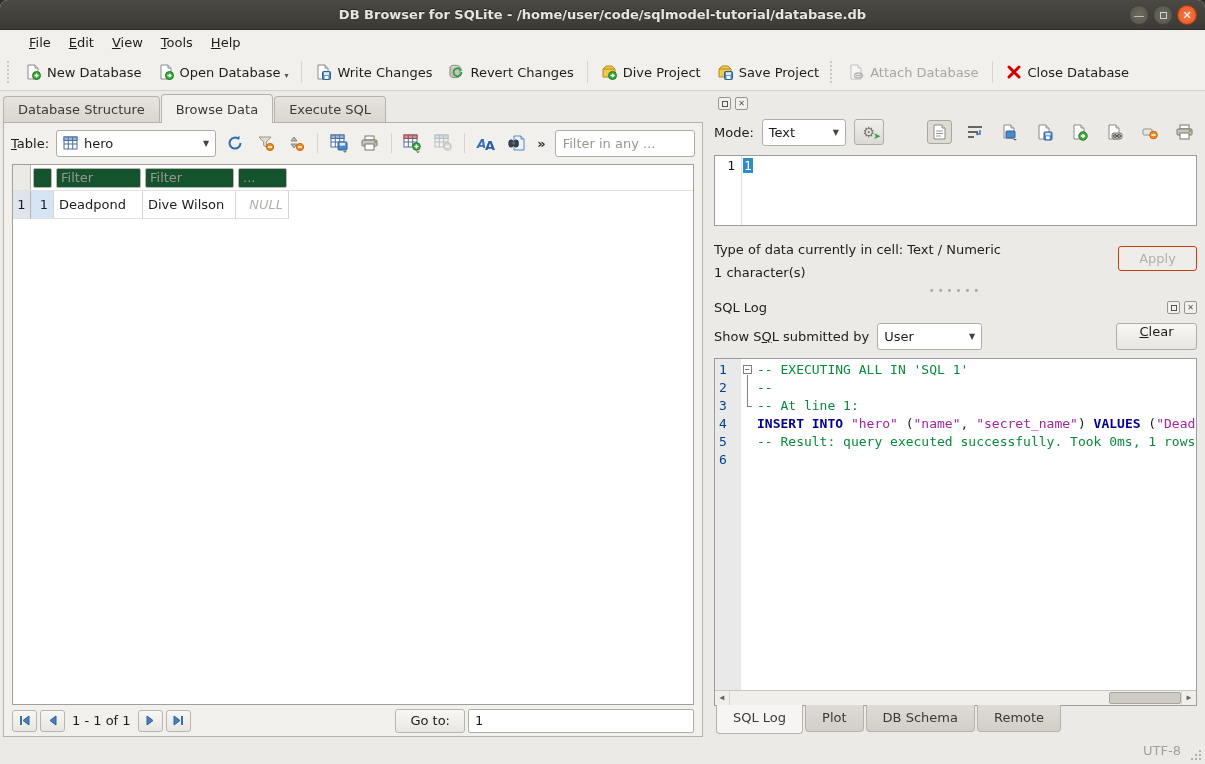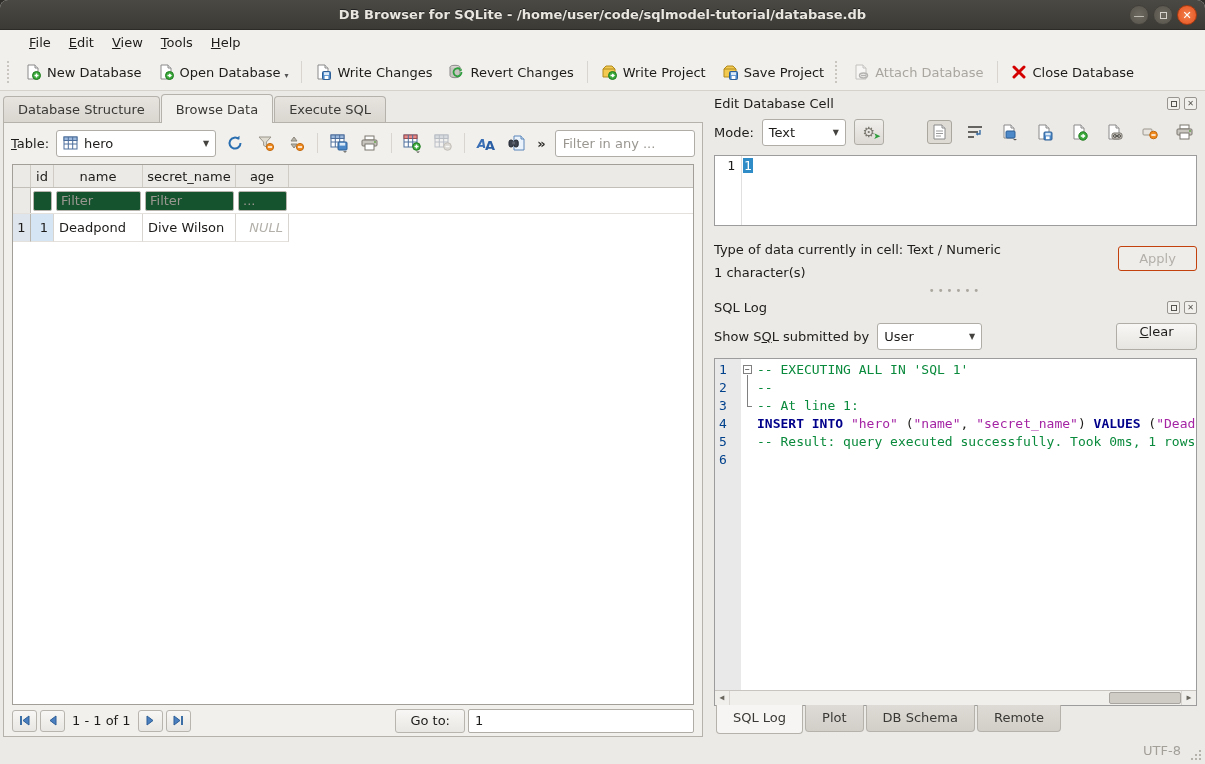--- a/index.html
+++ b/index.html
@@ -226,21 +226,21 @@
 
     <span class="tb-btn">
       <span>
           <svg width="16" height="16" viewBox="0 0 16 16">
             <path d="M2 5l3-3h6l3 3v8H2z" fill="#f3c94f" stroke="#b08a1e"></path>
             <path d="M2 5h12" stroke="#b08a1e"></path>
             <circle cx="11.5" cy="11.5" r="4" fill="#3cab3c" stroke="#1f7a1f"></circle>
             <path d="M9.5 11.5h3m-1.3-1.6l1.8 1.6-1.8 1.6" stroke="#fff" stroke-width="1.3" fill="none"></path>
           </svg>
         </span>
-      <span>Write Project</span>
+      <span>Dive Project</span>
     </span>
 
     <span class="tb-btn">
       <span>
           <svg width="16" height="16" viewBox="0 0 16 16">
             <path d="M2 5l3-3h6l3 3v8H2z" fill="#f3c94f" stroke="#b08a1e"></path>
             <path d="M2 5h12" stroke="#b08a1e"></path>
             <rect x="7.5" y="7.5" width="8" height="8" rx="1" fill="#4d89c9" stroke="#2d5e96"></rect>
             <rect x="9" y="8.2" width="5" height="3" fill="#dce9f7"></rect>
             <rect x="9.6" y="12" width="3.8" height="3" fill="#fff"></rect>
@@ -383,27 +383,20 @@
                 <rect x="5.2" y="7.5" width="2.8" height="3" fill="#5d6470"></rect>
               </svg>
             </span>
 
           <span class="chev">»</span>
 
           <span class="filter-any">Filter in any ...</span>
         </div>
 
         <div class="grid">
-          <div class="g-row g-head">
-            <span class="g-cell c0"></span>
-            <span class="g-cell c1">id</span>
-            <span class="g-cell c2">name</span>
-            <span class="g-cell c3">secret_name</span>
-            <span class="g-cell c4">age</span>
-          </div>
           <div class="g-row g-filter">
             <span class="g-cell c0 rowhdr"></span>
             <span class="fcell c1">
                 <span class="fbox"></span>
               </span>
             <span class="fcell c2">
                 <span class="fbox">Filter</span>
               </span>
             <span class="fcell c3">
                 <span class="fbox">Filter</span>
@@ -448,21 +441,20 @@
           <span class="spacer"></span>
           <span class="goto-btn">Go to:</span>
           <span class="goto-input">1</span>
         </div>
       </div>
     </div>
 
     <div class="right-dock">
 
       <div class="dock-header">
-        <span class="dock-title">Edit Database Cell</span>
         <span class="dock-btn">
             <span class="fl"></span>
           </span>
         <span class="dock-btn">✕</span>
       </div>
 
       <div class="mode-row">
         <span>Mode:</span>
         <span class="select mode-select">
           <span>Text</span>

